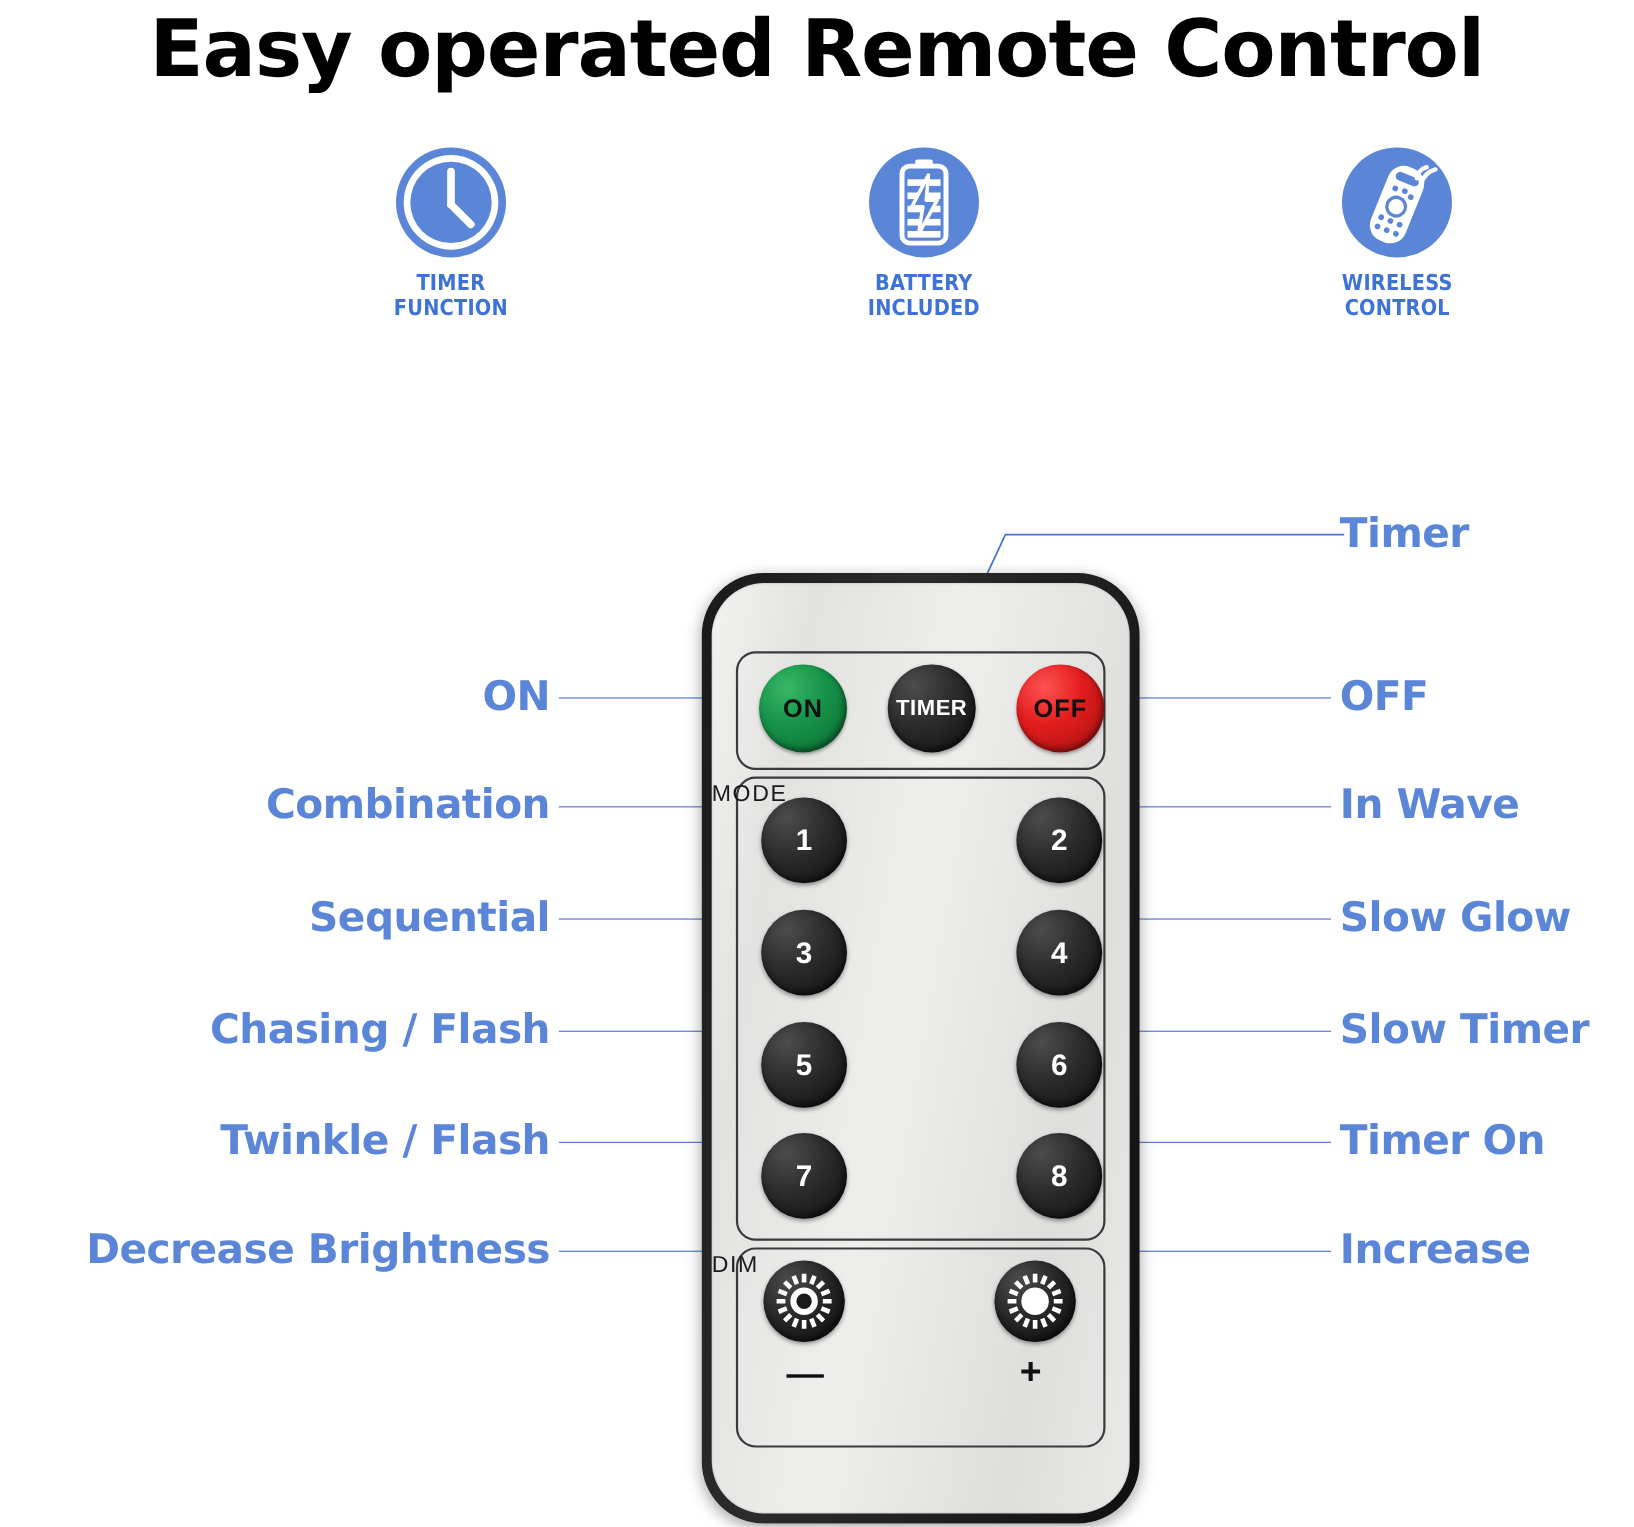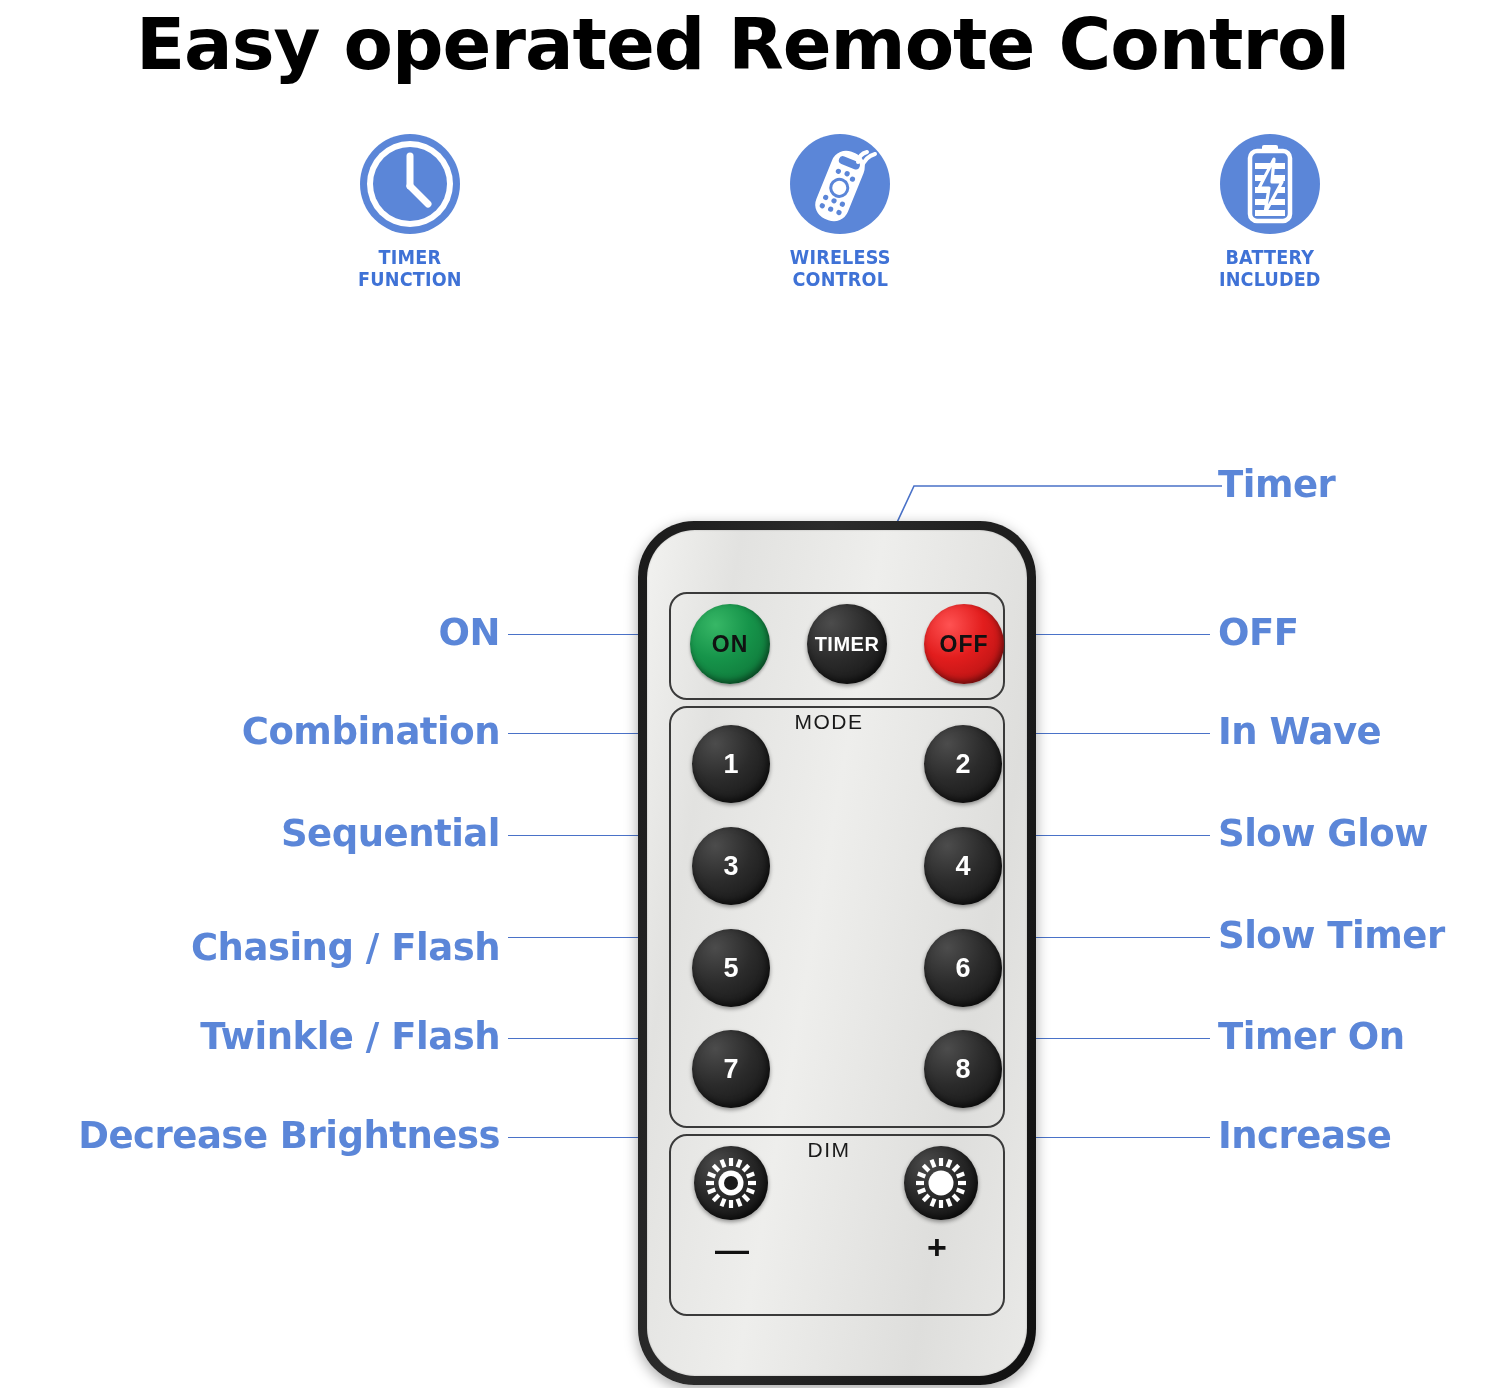--- a/index.html
+++ b/index.html
@@ -58,21 +58,21 @@
     position:absolute;
     border:2px solid #3a3a3a;
     border-radius:18px;
     left:22px;right:22px;
   }
   #grp-power{top:62px;height:104px;}
   #grp-mode{top:176px;height:418px;}
   #grp-dim{top:604px;height:178px;}
 
   .grp-caption{
-    position:absolute;left:0;right:16px;text-align:center;
+    position:absolute;left:0;right:16px;text-align:left;
     font-size:21px;color:#1a1a1a;letter-spacing:1.5px;
     font-family:"Liberation Sans",sans-serif;
   }
   #cap-mode{top:180px;}
   #cap-dim{top:608px;}
 
   
   .btn{
     position:absolute;border-radius:50%;
     display:flex;align-items:center;justify-content:center;
@@ -138,20 +138,40 @@
         <circle cx="52" cy="52" r="50" fill="#5b86d8"></circle>
         <circle cx="52" cy="52" r="43" fill="#ffffff"></circle>
         <circle cx="52" cy="52" r="37" fill="#5b86d8"></circle>
         <path d="M52 24 L52 54" stroke="#ffffff" stroke-width="7" stroke-linecap="round" fill="none"></path>
         <path d="M52 54 L70 72" stroke="#ffffff" stroke-width="7" stroke-linecap="round" fill="none"></path>
       </svg>
     </div>
     <div class="feat-label">
       <div>TIMER</div>
       <div>FUNCTION</div>
+    </div>
+  </div>
+
+  <div class="feature">
+    <div class="feat-icon">
+      <svg viewBox="0 0 104 104" width="104" height="104">
+        <circle cx="52" cy="52" r="50" fill="#5b86d8"></circle>
+        <rect x="44" y="13" width="16" height="7" rx="2" fill="#ffffff"></rect>
+        <rect x="32" y="19" width="40" height="70" rx="7" fill="none" stroke="#ffffff" stroke-width="4.5"></rect>
+        <rect x="37" y="31" width="30" height="6" fill="#ffffff"></rect>
+        <rect x="37" y="43" width="30" height="6" fill="#ffffff"></rect>
+        <rect x="37" y="55" width="30" height="6" fill="#ffffff"></rect>
+        <rect x="37" y="67" width="30" height="6" fill="#ffffff"></rect>
+        <rect x="37" y="78" width="30" height="6" fill="#ffffff"></rect>
+        <path d="M56 27 L41 56 L51 56 L47 81 L64 50 L54 50 Z" fill="#5b86d8" stroke="#ffffff" stroke-width="3.2" stroke-linejoin="round"></path>
+      </svg>
+    </div>
+    <div class="feat-label">
+      <div>BATTERY</div>
+      <div>INCLUDED</div>
     </div>
   </div>
 
   <div class="feature">
     <div class="feat-icon">
       <svg viewBox="0 0 104 104" width="104" height="104">
         <circle cx="52" cy="52" r="50" fill="#5b86d8"></circle>
         <g transform="rotate(22 52 54)">
           <rect x="35" y="18" width="34" height="72" rx="15" fill="#ffffff"></rect>
           <rect x="41" y="25" width="22" height="8" rx="4" fill="#5b86d8"></rect>
@@ -169,40 +189,20 @@
         <path d="M70 30 A12 12 0 0 1 79 20" stroke="#ffffff" stroke-width="4" fill="none" stroke-linecap="round"></path>
         <path d="M74 35 A19 19 0 0 1 87 22" stroke="#ffffff" stroke-width="4" fill="none" stroke-linecap="round"></path>
       </svg>
     </div>
     <div class="feat-label">
       <div>WIRELESS</div>
       <div>CONTROL</div>
     </div>
   </div>
 
-  <div class="feature">
-    <div class="feat-icon">
-      <svg viewBox="0 0 104 104" width="104" height="104">
-        <circle cx="52" cy="52" r="50" fill="#5b86d8"></circle>
-        <rect x="44" y="13" width="16" height="7" rx="2" fill="#ffffff"></rect>
-        <rect x="32" y="19" width="40" height="70" rx="7" fill="none" stroke="#ffffff" stroke-width="4.5"></rect>
-        <rect x="37" y="31" width="30" height="6" fill="#ffffff"></rect>
-        <rect x="37" y="43" width="30" height="6" fill="#ffffff"></rect>
-        <rect x="37" y="55" width="30" height="6" fill="#ffffff"></rect>
-        <rect x="37" y="67" width="30" height="6" fill="#ffffff"></rect>
-        <rect x="37" y="78" width="30" height="6" fill="#ffffff"></rect>
-        <path d="M56 27 L41 56 L51 56 L47 81 L64 50 L54 50 Z" fill="#5b86d8" stroke="#ffffff" stroke-width="3.2" stroke-linejoin="round"></path>
-      </svg>
-    </div>
-    <div class="feat-label">
-      <div>BATTERY</div>
-      <div>INCLUDED</div>
-    </div>
-  </div>
-
 </div>
 
 <div class="leader" style="left:508px;top:634px;width:180px;"></div>
 <div class="leader" style="left:508px;top:733px;width:212px;"></div>
 <div class="leader" style="left:508px;top:835px;width:212px;"></div>
 <div class="leader" style="left:508px;top:937px;width:212px;"></div>
 <div class="leader" style="left:508px;top:1038px;width:212px;"></div>
 <div class="leader" style="left:508px;top:1137px;width:212px;"></div>
 
 <svg class="leader-diag" style="left:830px;top:478px;width:400px;height:170px;">
@@ -212,21 +212,21 @@
 <div class="leader" style="left:960px;top:634px;width:250px;"></div>
 <div class="leader" style="left:950px;top:733px;width:260px;"></div>
 <div class="leader" style="left:950px;top:835px;width:260px;"></div>
 <div class="leader" style="left:950px;top:937px;width:260px;"></div>
 <div class="leader" style="left:950px;top:1038px;width:260px;"></div>
 <div class="leader" style="left:950px;top:1137px;width:260px;"></div>
 
 <div class="label left" style="left:0;top:611px;width:500px;">ON</div>
 <div class="label left" style="left:0;top:710px;width:500px;">Combination</div>
 <div class="label left" style="left:0;top:812px;width:500px;text-align:right;">Sequential</div>
-<div class="label left" style="left:0;top:914px;width:500px;margin-top:12px;">Chasing / Flash</div>
+<div class="label left" style="left:0;top:914px;width:500px;">Chasing / Flash</div>
 <div class="label left" style="left:0;top:1015px;width:500px;">Twinkle / Flash</div>
 <div class="label left" style="left:0;top:1114px;width:500px;">Decrease Brightness</div>
 
 <div class="label right" style="left:1218px;top:463px;">Timer</div>
 <div class="label right" style="left:1218px;top:611px;">OFF</div>
 <div class="label right" style="left:1218px;top:710px;">In Wave</div>
 <div class="label right" style="left:1218px;top:812px;">Slow Glow</div>
 <div class="label right" style="left:1218px;top:914px;">Slow Timer</div>
 <div class="label right" style="left:1218px;top:1015px;">Timer On</div>
 <div class="label right" style="left:1218px;top:1114px;">Increase</div>

